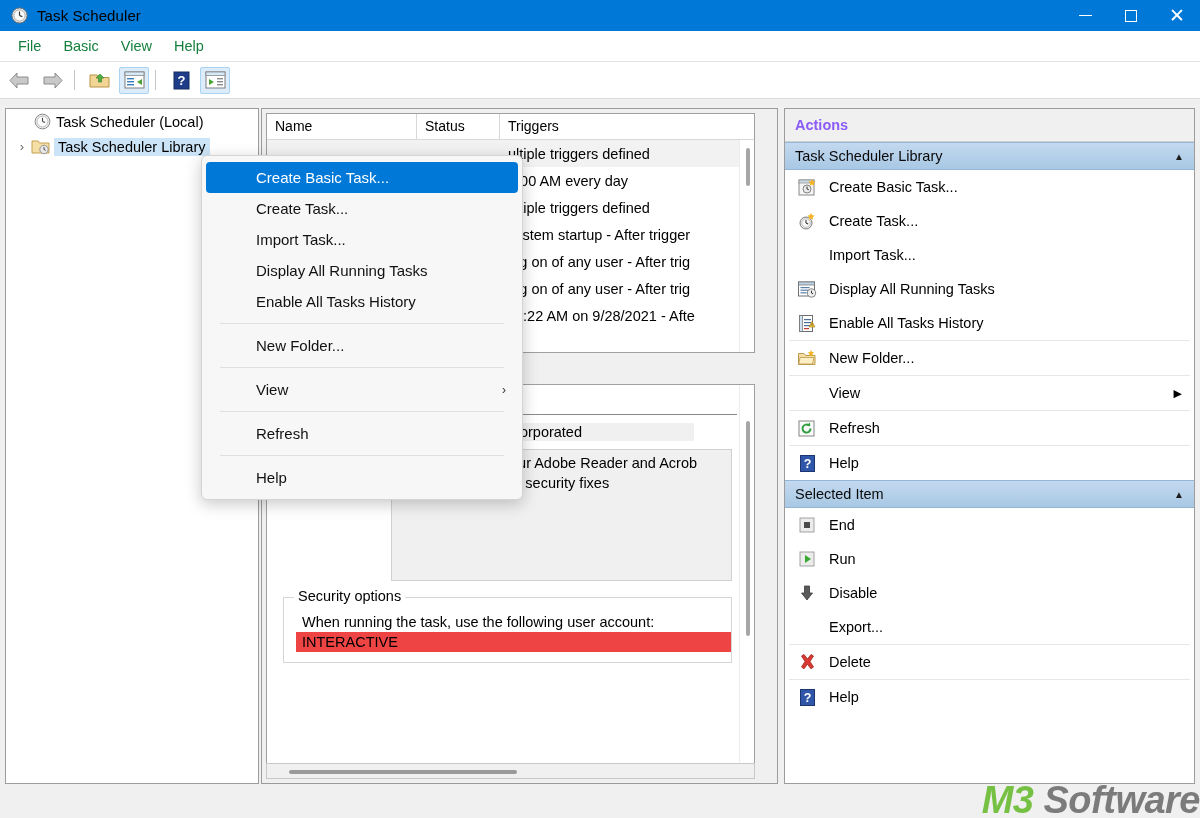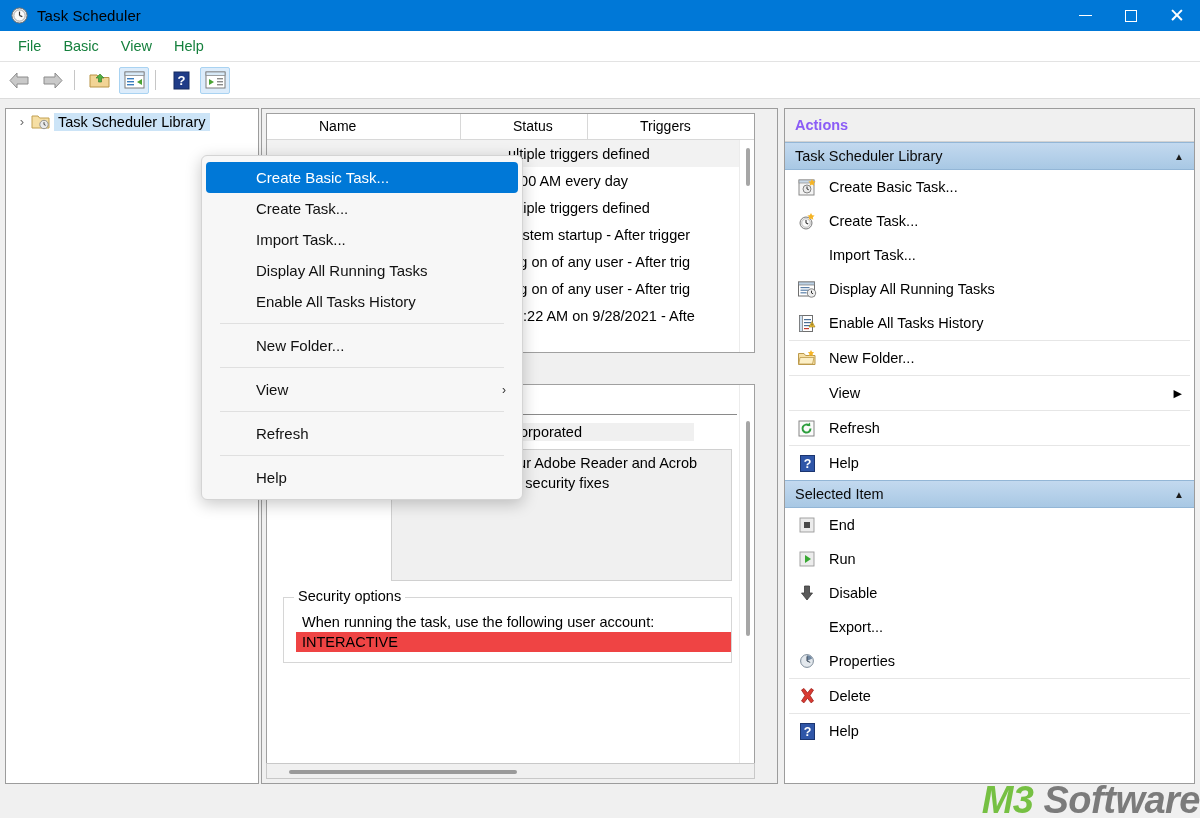--- a/index.html
+++ b/index.html
@@ -119,21 +119,20 @@
     overflow: hidden;
   }
   .list-header {
     display: flex; height: 26px; background: #ffffff;
     border-bottom: 1px solid #d8d8d8;
   }
   .lh-cell {
     font-size: 14px; color: #000; padding: 4px 8px;
     border-right: 1px solid #d8d8d8;
     white-space: nowrap;
-    margin-left: 44px;
   }
   .lh-cell.name { width: 150px; }
   .lh-cell.status { width: 83px; }
   .lh-cell.triggers { flex: 1; border-right: none; }
   .list-rows { position: relative; }
   .list-row {
     display: flex; height: 27px; align-items: center;
     font-size: 14.5px; color: #000; white-space: nowrap;
   }
   .list-row.alt { background: #f2f2f2; }
@@ -374,20 +373,32 @@
         <rect x="12" y="7" width="6" height="1.4" fill="#8a8a8a"></rect>
         <rect x="12" y="10" width="6" height="1.4" fill="#8a8a8a"></rect>
         <rect x="12" y="13" width="6" height="1.4" fill="#8a8a8a"></rect>
       </svg>
     </div>
   </div>
 
   <div class="body-area">
 
     <div class="tree-pane">
+      <div class="tree-row root">
+        <div class="tree-expander"></div>
+        <div class="tree-ico">
+          <svg width="17" height="17" viewBox="0 0 17 17">
+            <circle cx="8.5" cy="8.5" r="7.4" fill="#ececec" stroke="#8a8a8a" stroke-width="1"></circle>
+            <circle cx="8.5" cy="8.5" r="5.4" fill="#fcfcfc" stroke="#b0b0b0" stroke-width=".8"></circle>
+            <line x1="8.5" y1="8.5" x2="8.5" y2="4.8" stroke="#444" stroke-width="1.1"></line>
+            <line x1="8.5" y1="8.5" x2="11.1" y2="9.4" stroke="#444" stroke-width="1.1"></line>
+          </svg>
+        </div>
+        <div class="tree-label">Task Scheduler (Local)</div>
+      </div>
       <div class="tree-row selected">
         <div class="tree-expander">›</div>
         <div class="tree-ico">
           <svg width="19" height="17" viewBox="0 0 19 17">
             <path d="M1 3 L7 3 L8.6 5 L18 5 L18 15 L1 15 Z" fill="#f6dfa4" stroke="#c2a050" stroke-width="1"></path>
             <circle cx="13" cy="11.5" r="4.2" fill="#e9e9e9" stroke="#8a8a8a" stroke-width=".9"></circle>
             <line x1="13" y1="11.5" x2="13" y2="9.2" stroke="#444" stroke-width="1"></line>
             <line x1="13" y1="11.5" x2="14.6" y2="12.3" stroke="#444" stroke-width="1"></line>
           </svg>
         </div>
@@ -626,31 +637,20 @@
           </svg>
         </span>
         <span>Disable</span>
       </div>
 
       <div class="action-item">
         <span class="action-ico"></span>
         <span>Export...</span>
       </div>
 
-      <div class="action-item">
-        <span class="action-ico">
-          <svg width="18" height="18" viewBox="0 0 18 18">
-            <circle cx="9" cy="9" r="6.4" fill="#e3e8ed" stroke="#7d8b99" stroke-width="1"></circle>
-            <path d="M9 9 L9 3.3 A5.7 5.7 0 0 1 14.2 6.6 Z" fill="#6f86a0"></path>
-            <line x1="9" y1="9" x2="9" y2="4.4" stroke="#3a4754" stroke-width="1"></line>
-            <line x1="9" y1="9" x2="12.2" y2="10.4" stroke="#3a4754" stroke-width="1"></line>
-          </svg>
-        </span>
-        <span>Properties</span>
-      </div>
       <div class="action-sep"></div>
 
       <div class="action-item">
         <span class="action-ico">
           <svg width="19" height="18" viewBox="0 0 19 18">
             <path d="M3.5 3 L6 1.5 L9.5 6 L13 1.5 L15.5 3 L12 8.5 L15.5 14 L13 15.8 L9.5 11.2 L6 15.8 L3.5 14 L7 8.5 Z" fill="#d93a32" stroke="#9e221c" stroke-width=".8"></path>
           </svg>
         </span>
         <span>Delete</span>
       </div>

